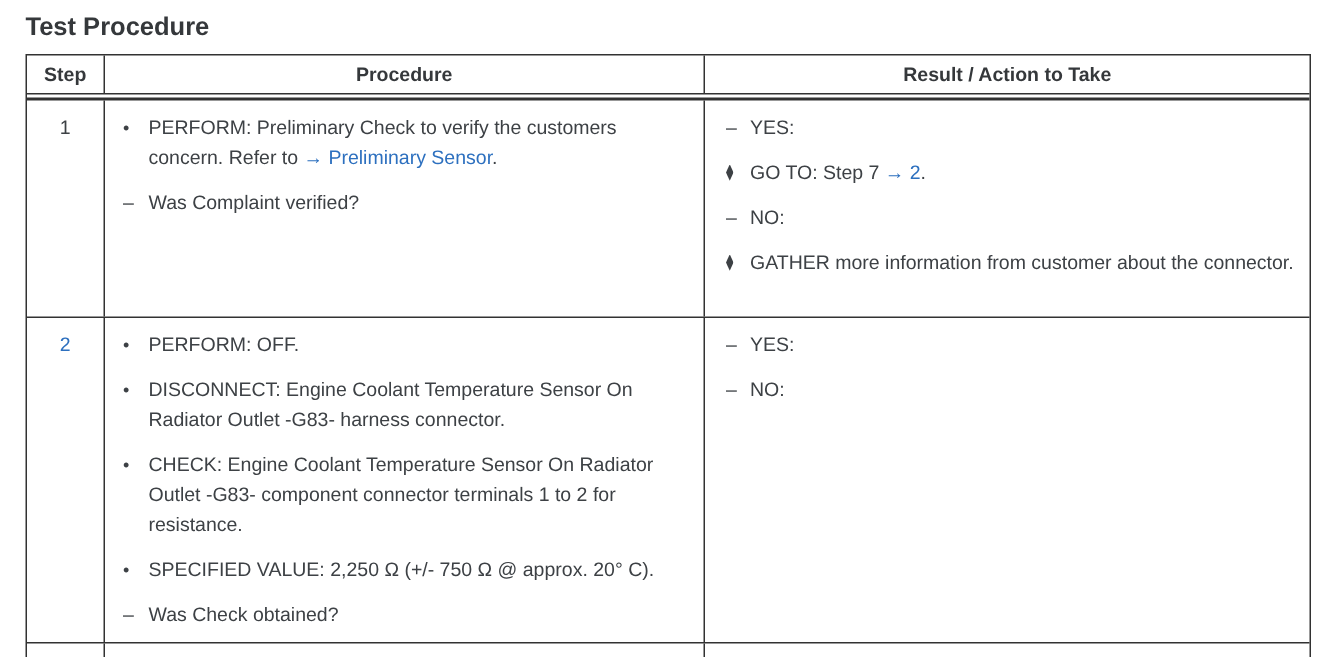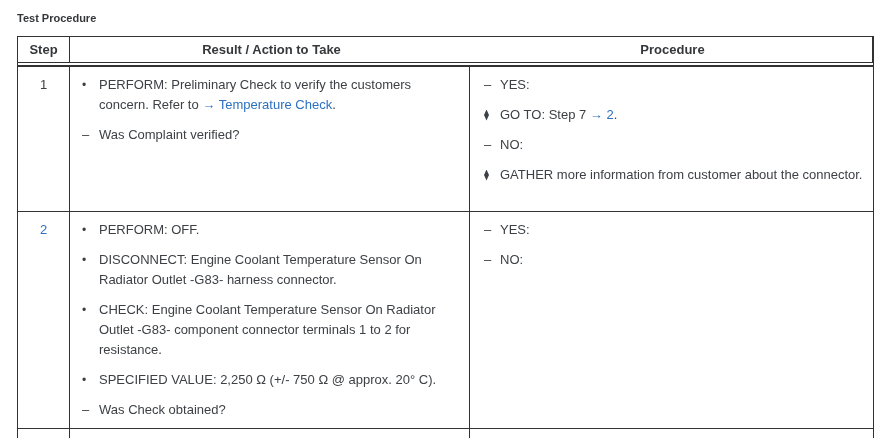--- a/index.html
+++ b/index.html
@@ -9,21 +9,21 @@
   }
   *{box-sizing:border-box;}
   html,body{margin:0;padding:0;}
   body{
     width:888px;height:438px;overflow:hidden;background:#ffffff;
     font-family:"Liberation Sans","DejaVu Sans",sans-serif;
     font-size:13px;line-height:20px;color:var(--text);
   }
   .page-title{
     margin:8px 0 0 17px;
-    font-size:11px;font-weight:bold;line-height:20px;color:#35383b;
+    font-size:17px;font-weight:bold;line-height:20px;color:#35383b;
   }
   .tbl{
     margin:8px 14px 0 17px;
     width:857px;
     border:1px solid var(--border);
   }
   .hrow{display:flex;border-bottom:1px solid var(--border);}
   .hcell{
     padding:3px 4px 2px;height:25px;
     font-weight:bold;text-align:center;color:#35383b;
@@ -57,30 +57,30 @@
   a.lnk{color:var(--link);text-decoration:none;cursor:pointer;}
 </style>
 </head>
 <body>
 
 <div class="page-title">Test Procedure</div>
 
 <div class="tbl">
   <div class="hrow">
     <div class="hcell hc-step">Step</div>
+    <div class="hcell hc-proc">Procedure</div>
     <div class="hcell hc-res">Result / Action to Take</div>
-    <div class="hcell hc-proc">Procedure</div>
   </div>
   <div class="tbody" id="table-body">
       <div class="row">
         <div class="c-step"><span>1</span></div>
         <div class="c-proc">
           <div class="li">
             <span class="mk mk-bullet">•</span>
-            <span class="tx"><span>PERFORM: Preliminary Check to verify the customers concern. Refer to </span><a class="lnk">→ Temperature Check</a><span>.</span></span>
+            <span class="tx"><span>PERFORM: Preliminary Check to verify the customers concern. Refer to </span><a class="lnk">→ Preliminary Sensor</a><span>.</span></span>
           </div>
           <div class="li">
             <span class="mk mk-dash">–</span>
             <span class="tx"><span>Was Complaint verified?</span></span>
           </div>
         </div>
         <div class="c-res">
           <div class="li">
             <span class="mk mk-dash">–</span>
             <span class="tx"><span>YES:</span></span>

